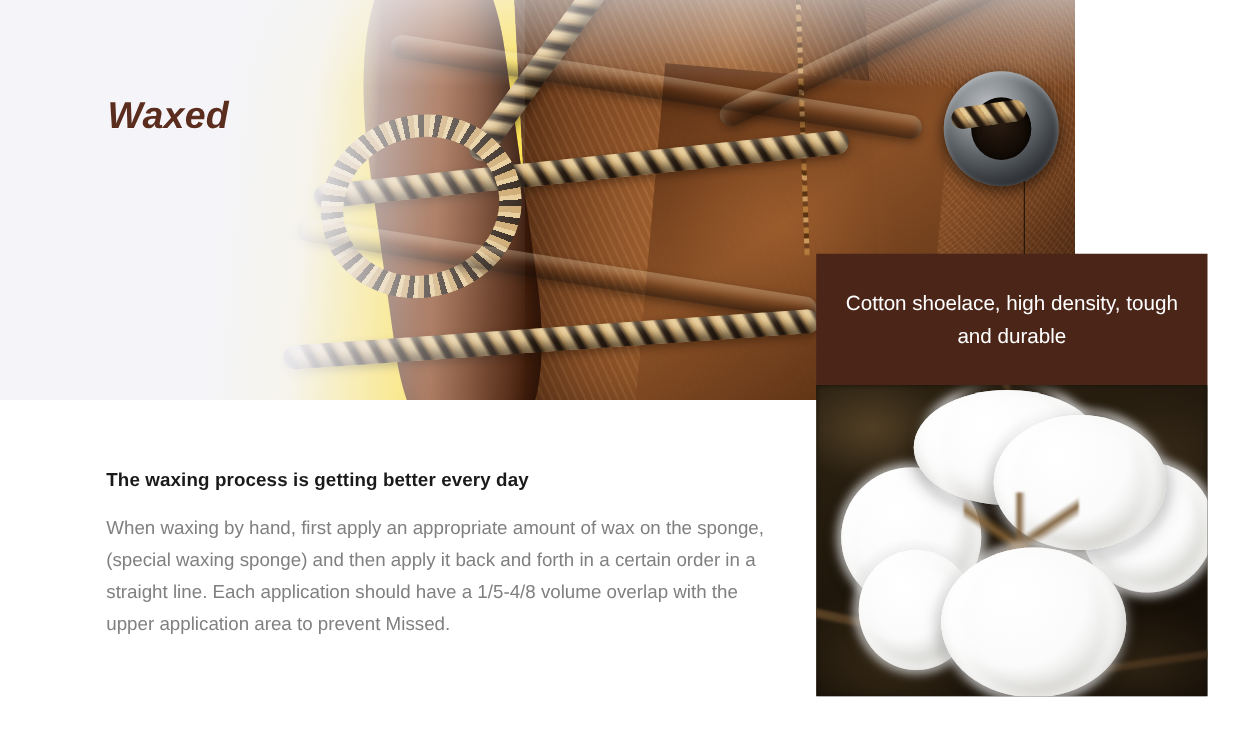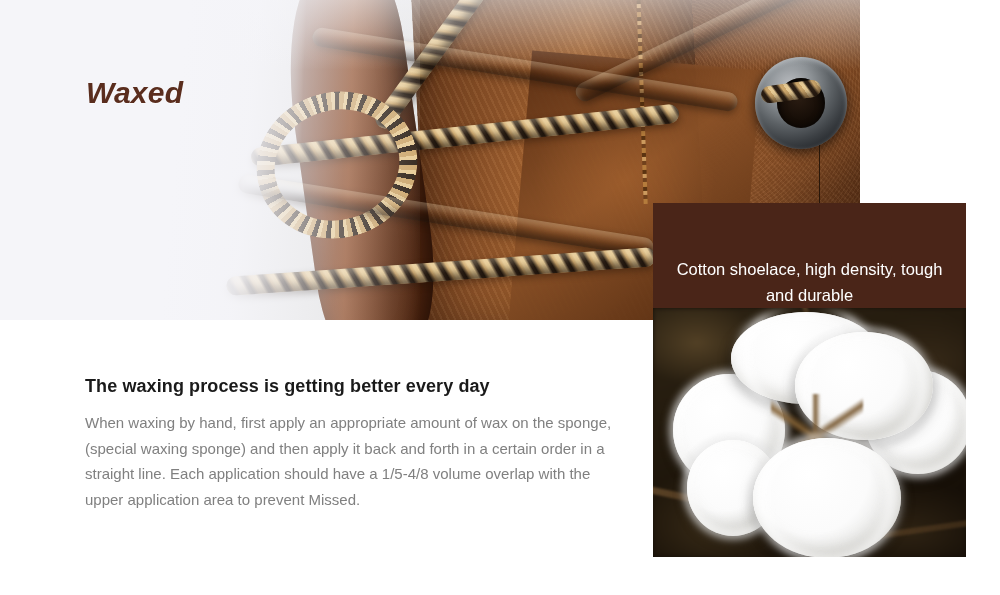--- a/index.html
+++ b/index.html
@@ -23,21 +23,21 @@
     background: #ffffff;
   }
 
   
   .hero {
     position: absolute;
     left: 0;
     top: 0;
     width: 860px;
     height: 320px;
-    background: #e5e5e5;
+    background: #fde047;
     overflow: hidden;
   }
 
   .hero-photo {
     position: absolute;
     left: 0;
     top: 0;
     width: 1000px;
     height: 320px;
     overflow: hidden;
@@ -284,21 +284,21 @@
 
   
   .callout {
     position: absolute;
     left: 653px;
     top: 203px;
     width: 313px;
     height: 105px;
     background: #4a2518;
     display: flex;
-    align-items: flex-end;
+    align-items: center;
     justify-content: center;
     box-sizing: border-box;
     padding: 0 14px;
     z-index: 5;
   }
   .callout-text {
     color: #ffffff;
     font-size: 16.5px;
     line-height: 26px;
     text-align: center;
@@ -384,21 +384,21 @@
     top: 320px;
     width: 1000px;
     height: 275px;
     background: #ffffff;
   }
   .content-heading {
     position: absolute;
     left: 85px;
     top: 56px;
     width: 540px;
-    font-size: 18px;
+    font-size: 15px;
     font-weight: bold;
     color: #1a1a1a;
     letter-spacing: .1px;
   }
   .content-body {
     position: absolute;
     left: 85px;
     top: 90px;
     width: 530px;
     font-size: 15px;

